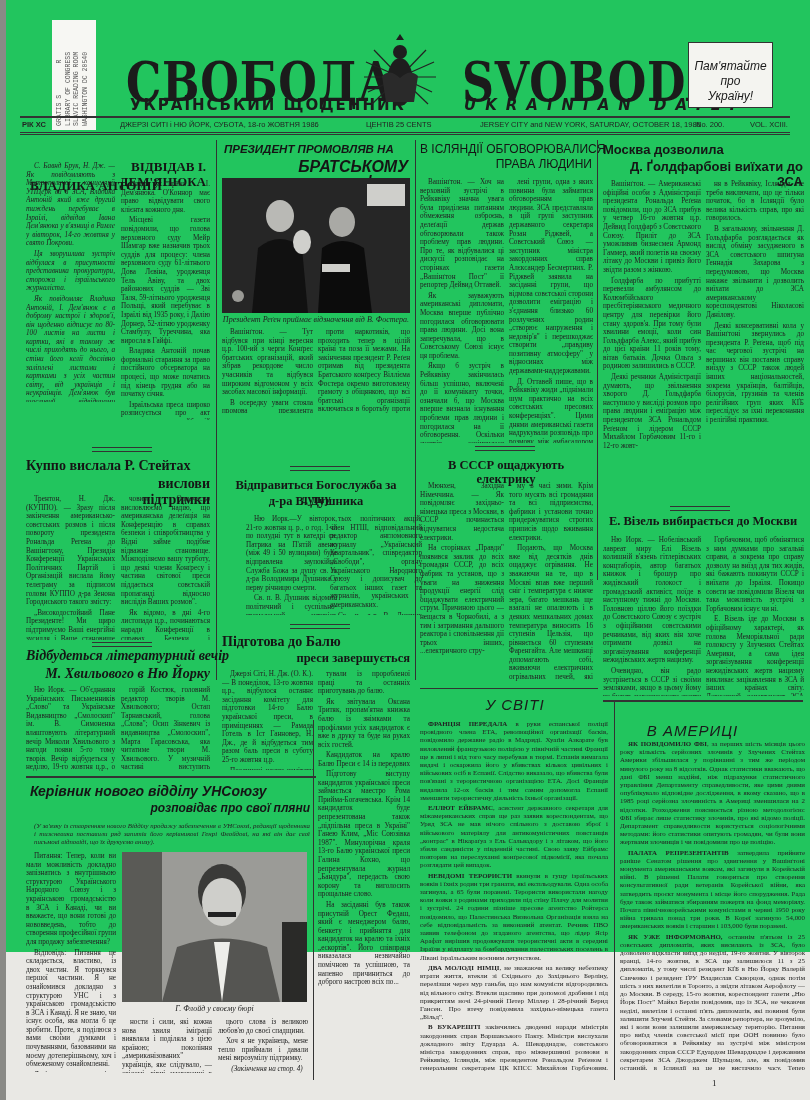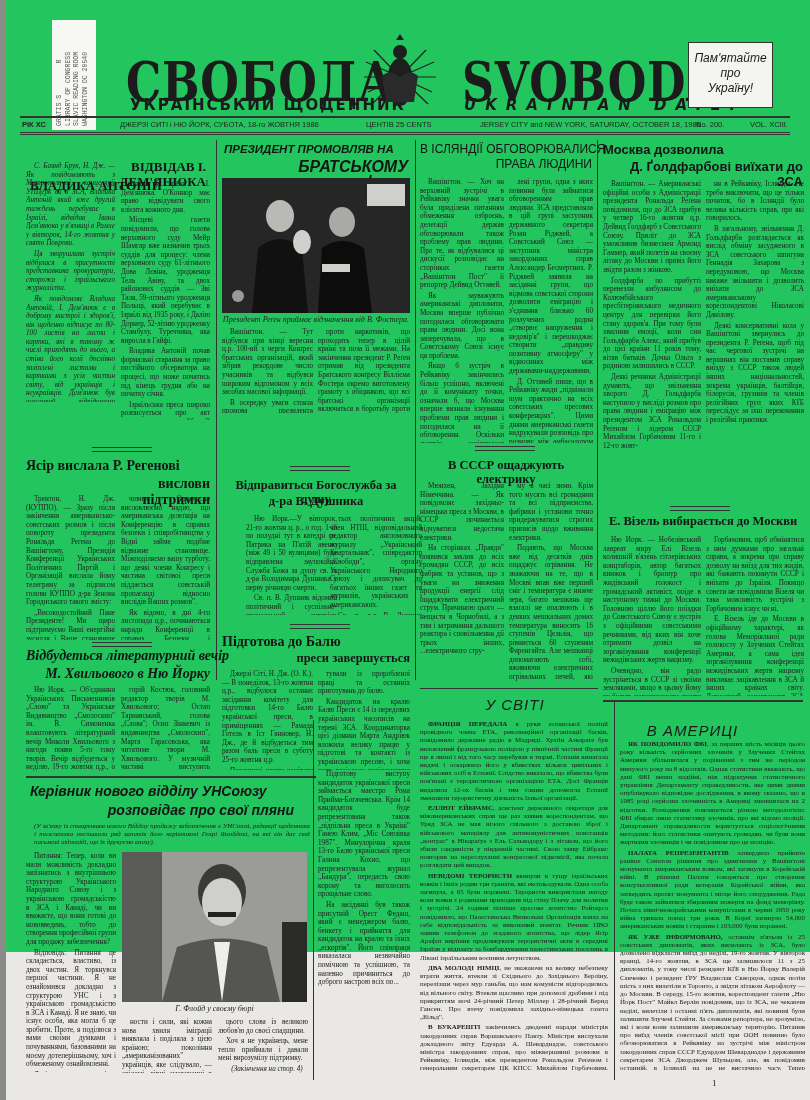--- a/index.html
+++ b/index.html
@@ -15,21 +15,21 @@
        font-size:54px;letter-spacing:1px;color:#1b1b1b;transform:scaleX(0.82);transform-origin:0 0;}
   .mast-cyr-sub{position:absolute;left:130px;top:96px;font-family:"DejaVu Sans",sans-serif;font-weight:bold;
        font-size:15px;letter-spacing:2px;color:#1b1b1b;}
   .mast-lat{position:absolute;left:462px;top:50px;font-family:"DejaVu Serif",serif;font-weight:bold;
        font-size:54px;letter-spacing:1px;color:#1b1b1b;transform:scaleX(0.82);transform-origin:0 0;}
   .mast-lat-sub{position:absolute;left:464px;top:96px;font-family:"DejaVu Sans",sans-serif;font-weight:bold;
        font-style:italic;font-size:15px;letter-spacing:9px;color:#1b1b1b;}
   .emblem{position:absolute;left:360px;top:32px;width:80px;height:80px;}
   .remember-box{position:absolute;left:688px;top:42px;width:85px;height:66px;border:1px solid #333;
        background:#f4f4f0;text-align:center;font-family:"Liberation Sans",sans-serif;font-style:italic;
-       font-size:12px;line-height:15px;padding-top:8px;box-sizing:border-box;}
+       font-size:12px;line-height:15px;padding-top:16px;box-sizing:border-box;}
   .dateline{position:absolute;left:20px;top:116px;width:770px;height:14px;border-top:2px solid #333;
        border-bottom:3px double #333;font-family:"Liberation Sans",sans-serif;font-size:7.5px;
        line-height:14px;color:#222;}
   .dateline span{position:absolute;top:0;}
   .col-rule{position:absolute;width:1px;background:#333;}
   .h-rule{position:absolute;height:1px;background:#333;}
   .dbl-rule{position:absolute;height:3px;border-top:1px solid #333;border-bottom:1px solid #333;}
   .headline{position:absolute;font-family:"Liberation Sans",sans-serif;font-weight:bold;color:#151515;
        line-height:1.15;}
   .hl-serif{font-family:"Liberation Serif",serif;}
@@ -114,21 +114,21 @@
   </div>
   <div class="body-text" style="left:121px;top:180px;width:89px;height:240px;">
     <p>щодо справи І. Дем'янюка. О'Коннор має право відвідувати свого клієнта кожного дня.</p>
     <p>Місцеві газети повідомили, що голова верховного суду Мейр Шамгар вже назначив трьох суддів для процесу: члена верховного суду 61-літнього Дова Лєвіна, уродженця Тель Авіву, та двох районових суддів — Зві Таля, 59-літнього уродженця Польщі, який перебуває в Ізраїлі від 1935 року, і Далію Дорнер, 52-літню уродженку Стамбулу, Туреччина, яка виросла в Гайфі.</p>
     <p>Владика Антоній почав формальні старання за право постійного обсерватора на процесі, що може початись під кінець грудня або на початку січня.</p>
     <p>Ізраїльська преса широко розписується про акт оскарження, про майбутній процес та про справу взагалі, при чому різні автори статтей різно висловлюються про цю справу.</p>
 
   </div>
   <div class="dbl-rule" style="left:92px;top:447px;width:60px;"></div>
 
-  <div class="headline hl-serif" style="left:26px;top:458px;font-size:14px;font-weight:bold;">Ясір вислала Р. Регенові</div>
+  <div class="headline hl-serif" style="left:26px;top:458px;font-size:14px;font-weight:bold;">Куппо вислала Р. Стейтах</div>
   <div class="headline hl-serif" style="left:100px;top:476px;width:110px;text-align:right;font-size:14px;">вислови підтримки</div>
   <div class="body-text" style="left:26px;top:495px;width:89px;height:145px;">
     <p>Трентон, Н. Дж. (КУППО). — Зразу після закінчення американсько-совєтських розмов і після повороту президента Рональда Регена до Вашінгтону, Президія Конференції Українських Політичних Партій і Організацій вислала йому телеграму за підписом голови КУППО д-ра Зенона Городиського такого змісту:</p>
     <p>„Високодостойний Пане Президенте! Ми щиро підтримуємо Ваші енергійні зусилля і Ваше становище як лідера демократичних сил вільного світу в справах розброєння, людських і національних прав під час розмов із генеральним секретарем Михайлом Горба-</p>
   </div>
   <div class="body-text" style="left:121px;top:495px;width:89px;height:145px;">
     <p>човим. Одночасно висловлюємо надію, що американська делеґація на Конференцію в справах безпеки і співробітництва у Відні займе подібне відважне становище. Міжподіляємо вашу турботу, що деякі члени Конґресу і частина світової преси піддається совєтській пропаганді відносно вислідів Ваших розмов".</p>
     <p>Як відомо, в дні 4-го листопада ц.р., починаються наради Конференції в справах Безпеки і Співробітництва в Европі, на якій відбудеться перегляд справи респектування національних і людських прав в різних країнах світу, а в тому і в СССР.</p>
   </div>
   <div class="dbl-rule" style="left:92px;top:642px;width:60px;"></div>
@@ -184,29 +184,30 @@
   <div class="dbl-rule" style="left:290px;top:624px;width:60px;"></div>
 
   <div class="headline hl-serif" style="left:222px;top:634px;font-size:14px;">Підготова до Балю</div>
   <div class="headline hl-serif" style="left:250px;top:651px;width:160px;text-align:right;font-size:12.5px;">преси завершується</div>
   <div class="body-text" style="left:222px;top:670px;width:91px;height:100px;">
     <p>Джерзі Сіті, Н. Дж. (О. К.). — В понеділок, 13-го жовтня ц.р., відбулося останнє засідання комітету для підготовки 14-го Балю української преси, в приміщеннях — Рамада Готель в Іст Ганновер, Н. Дж., де й відбудеться тим разом баль преси в суботу 25-го жовтня ц.р.</p>
     <p>Поодинокі члени комітету під проводом Наді Матківської і Ярки Сиплик зві-</p>
   </div>
   <div class="body-text" style="left:318px;top:670px;width:92px;height:100px;">
     <p>тували із проробленої праці та останніх приготувань до балю.</p>
+    <p>Як звітувала Оксана Тритяк, пропам'ятна книжка балю із знімками та профілями усіх кандидаток є вже в друку та буде на руках всіх гостей.</p>
     <p>Кандидаток на кралю Балю Преси є 14 із передових українських часописів на терені ЗСА. Координаторка цієї ділянки Марта Андріюк вложила велику працю у підготові та контакті із українською пресою, і хоча вона розіслала повідомлення про можливість висунення кандидаток на кралю на 36 адрес, ще в останній хвилині відгукнулися представники таких журналів, яких із-за браку точних адрес не оскаржено своєчасно. Не меншу працю для підготови балю виконала Рома Федасюк виготовивши листу адрес запрошених до участи в балю гостей. Відгук громадянства, зокрема молоді, як звітували поодинокі референтки, є великий.</p>
   </div>
   <div class="body-text" style="left:318px;top:770px;width:92px;height:300px;">
     <p>Підготову виступу кандидаток української преси займається маестро Рома Прийма-Богачевська. Крім 14 кандидаток буде репрезентована також „підпільна преса в Україні" Ганею Клим, „Міс Союзівка 1987". Минулорічна краля 13-го Балю української преси Галина Кохно, що репрезентувала журнал „Бандура", передасть свою корону та виголосить прощальне слово.</p>
     <p>На засіданні був також присутній Орест Федаш, який є менеджером балю, бенкету і прийняття для кандидаток на кралю та їхніх „ескортів". Його співпраця виказалася незвичайно помічною та успішною, та напевно причиниться до доброго настрою всіх по...</p>
   </div>
 
   <div class="headline hl-italic" style="left:30px;top:783px;font-size:14px;">Керівник нового відділу УНСоюзу</div>
-  <div class="headline hl-italic" style="left:84px;top:802px;width:210px;text-align:right;font-size:14px;">розповідає про свої пляни</div>
+  <div class="headline hl-italic" style="left:100px;top:802px;width:210px;text-align:right;font-size:12px;">розповідає про свої пляни</div>
   <div class="body-text" style="left:34px;top:822px;width:276px;height:26px;font-style:italic;font-size:6.8px;line-height:8px;">(У зв'язку із створенням нового Відділу продажу забезпечення в УНСоюзі, редакції щоденника і тижневика поставили ряд запитів його керівникові Генрі Флойдові, на які він дає свої письмові відповіді, що їх друкуємо внизу).</div>
   <div class="body-text" style="left:26px;top:852px;width:90px;height:220px;">
     <p>Питання: Тепер, коли ви мали можливість докладно запізнатись з внутрішньою структурою Українського Народного Союзу і з українською громадськістю в ЗСА і Канаді, чи ви вважаєте, що вони готові до нововведень, тобто до створення професійної групи для продажу забезпечення?</p>
     <p>Відповідь: Питання це складається, властиво, із двох частин. Я торкнувся першої частини. Я не ознайомився докладно з структурою УНС і з українською громадськістю в ЗСА і Канаді. Я не знаю, чи існує особа, яка могла б це зробити. Проте, я поділюся з вами своїми думками і почуваннями, базованими на моєму дотеперішньому, хоч і обмеженому ознайомленні.</p>
     <p>Дев'ятдесят п'ять відсотків мого перебування і ознайомлення з цими справами витворили у мене теплі почування і любов до українців, до їхньої справи, гід-</p>
   </div>
   <div class="photo" style="left:122px;top:852px;width:185px;height:150px;background:#8d8d89;">
     <svg width="185" height="150" viewBox="0 0 185 150">
       <rect width="185" height="150" fill="#9b9b97"></rect>
       <rect x="0" y="0" width="40" height="150" fill="#5a5a56"></rect>

